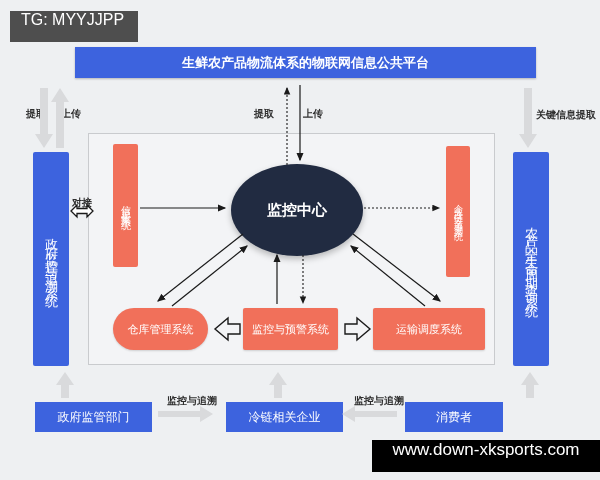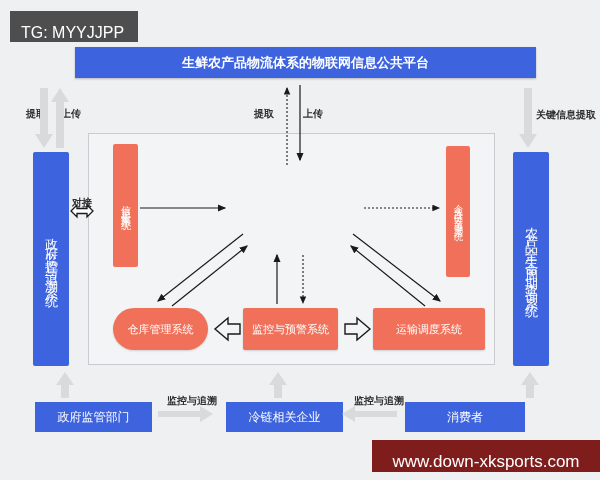--- a/index.html
+++ b/index.html
@@ -3,24 +3,24 @@
 <meta charset="utf-8">
 <style>
   html,body { margin:0; padding:0; }
   body { font-family: "Liberation Sans", "DejaVu Sans", sans-serif; background:#e8eaec; }
   #stage {
     position:relative; width:600px; height:480px; overflow:hidden;
     background:#eef0f2;
   }
   .abs { position:absolute; }
   .dark-banner {
-    background:#4e4e4e; color:#fff; display:flex; align-items:flex-end;
+    background:#4e4e4e; color:#fff; display:flex; align-items:flex-start;
   }
   #tg-banner { left:10px; top:11px; width:128px; height:31px; font-size:16px; padding-left:11px; box-sizing:border-box; }
-  #site-banner { left:372px; top:440px; width:228px; height:32px; font-size:17px; justify-content:center; background:#7f1d1d; }
+  #site-banner { left:372px; top:440px; width:228px; height:32px; font-size:17px; justify-content:center; background:#000000; }
   #platform-banner {
     left:75px; top:47px; width:461px; height:31px; background:#3d63de;
     color:#ffffff; font-weight:bold; font-size:13px; display:flex; align-items:center; justify-content:center;
     box-shadow:0 1px 2px rgba(0,0,0,.25);
   }
   #main-panel {
     left:88px; top:133px; width:407px; height:232px;
     border:1px solid #c9cbce; background:#f3f4f6; box-sizing:border-box;
   }
   .vbox {
@@ -49,21 +49,21 @@
   }
   #sub-0 { left:113px; width:95px;border-radius:21px; }
   #sub-1 { left:243px; width:95px; }
   #sub-2 { left:373px; width:112px; }
   .entbox {
     top:402px; height:30px; background:#3d63de; color:#fff; font-size:12px;
     display:flex; align-items:center; justify-content:center; border-radius:0;
   }
   #ent-0 { left:35px;  width:117px; }
   #ent-1 { left:226px; width:117px; }
-  #ent-2 { left:405px; width:120px; }
+  #ent-2 { left:405px; width:98px; }
   .edge-label { color:#2e2e2e; font-size:10px; font-weight:bold; white-space:nowrap; }
   .edge-label.small { font-size:10px; }
   #lbl-extract-left { left:26px;  top:107px; }
   #lbl-upload-left  { left:61px;  top:107px; }
   #lbl-extract-mid  { left:254px; top:107px; }
   #lbl-upload-mid   { left:303px; top:107px; }
   #lbl-key-extract  { left:536px; top:108px; }
   #lbl-connect      { left:72px;  top:196px; }
   #lbl-mt-left      { left:167px; top:394px; }
   #lbl-mt-right     { left:354px; top:394px; }
@@ -94,20 +94,23 @@
     <span class="vtext">农产品全生命周期查询系统</span>
   </div>
 
   <div id="collect-vbox" class="abs vbox coral">
     <span class="vtext">信息采集系统</span>
   </div>
   <div id="enttrace-vbox" class="abs vbox coral">
     <span class="vtext">企业冷链安全追溯系统</span>
   </div>
 
+  <div id="center-ellipse" class="abs">
+    <span>监控中心</span>
+  </div>
 
   <div id="sub-0" class="abs subbox">
     <span>仓库管理系统</span>
   </div>
   <div id="sub-1" class="abs subbox">
     <span>监控与预警系统</span>
   </div>
   <div id="sub-2" class="abs subbox">
     <span>运输调度系统</span>
   </div>

